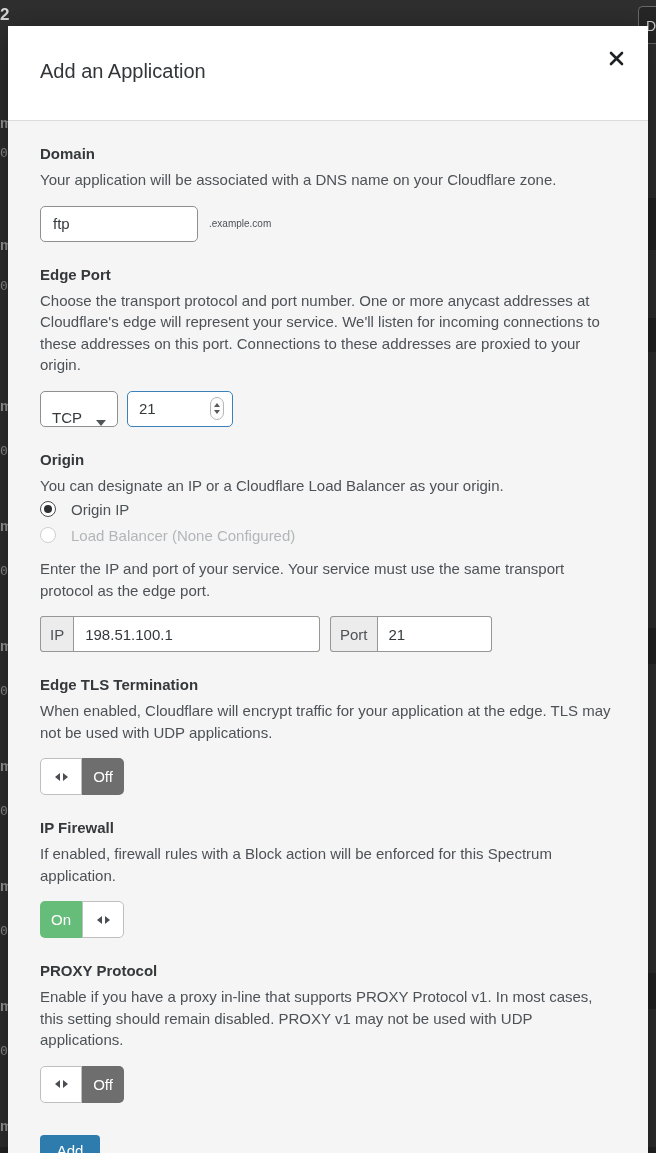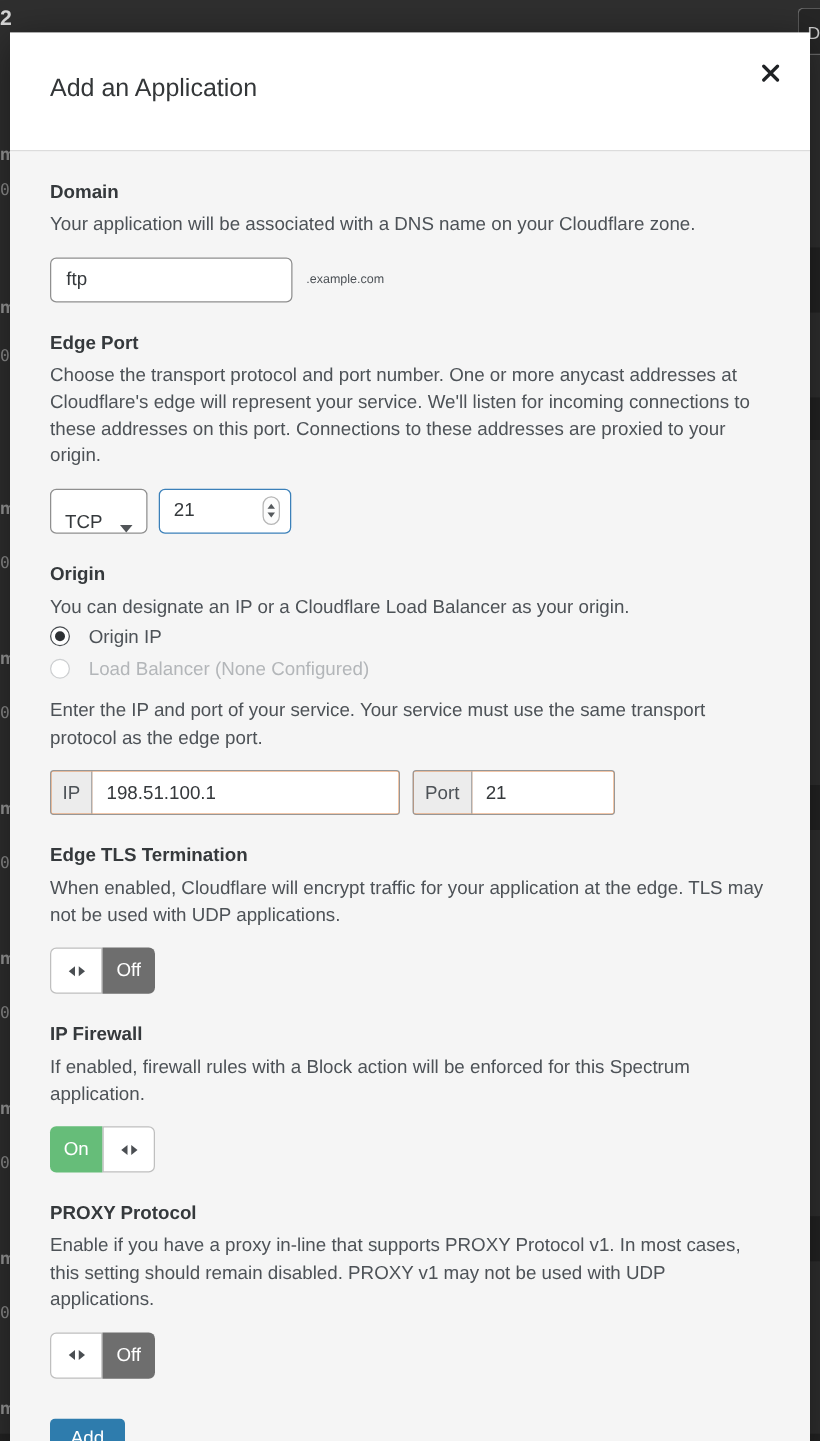--- a/index.html
+++ b/index.html
@@ -48,21 +48,21 @@
   .section { margin-bottom:24px; }
   .section-title { font-size:15px; font-weight:700; color:#35393c; margin-bottom:7px; }
   .section-desc { font-size:15px; line-height:21.5px; color:#4d5257; max-width:578px; }
   .control-row { margin-top:15px; display:flex; align-items:center; }
 
   
   .text-input {
     height:36px; border:1px solid #8f8f8f; border-radius:5px; background:#fff;
     font-family:inherit; font-size:15px; color:#35393c; padding:0 12px; outline:none;
   }
-  .domain-input { width:194px; }
+  .domain-input { width:158px; }
   .suffix { font-size:10px; color:#4d5257; margin-left:11px; }
 
   
   .select-box {
     width:78px; height:36px; border:1px solid #8f8f8f; border-radius:5px; background:#fff;
     display:flex; align-items:flex-end; justify-content:space-between; padding:0 11px; cursor:pointer;
   }
   .select-box .sel-val { font-size:15px; color:#35393c; }
   .caret-down { width:0; height:0; border-left:5px solid transparent; border-right:5px solid transparent; border-top:6px solid #515558; }
 
@@ -88,21 +88,21 @@
     border-radius:50%; background:#2d3033;
   }
   .radio.off { border-color:#cdcfd1; }
   .radio-label { font-size:15px; color:#4d5257; margin-left:15px; }
   .radio-row.disabled .radio-label { color:#b3b6b9; }
   .origin-instructions { margin-top:10px; }
 
   
   .input-group {
     display:flex; align-items:stretch; height:36px; border:1px solid #979797; border-radius:3px;
-    background:#f97316; overflow:hidden;
+    background:#4d7c0f; overflow:hidden;
   }
   .input-group .prefix {
     background:#ececec; border-right:1px solid #979797; display:flex; align-items:center;
     padding:0 9px; font-size:15px; color:#4d5257; flex:none;
   }
   .input-group input {
     border:none; outline:none; font-family:inherit; font-size:15px; color:#35393c; padding:0 11px; width:100%;
   }
   .group-ip { width:280px; }
   .group-port { width:162px; margin-left:10px; }

